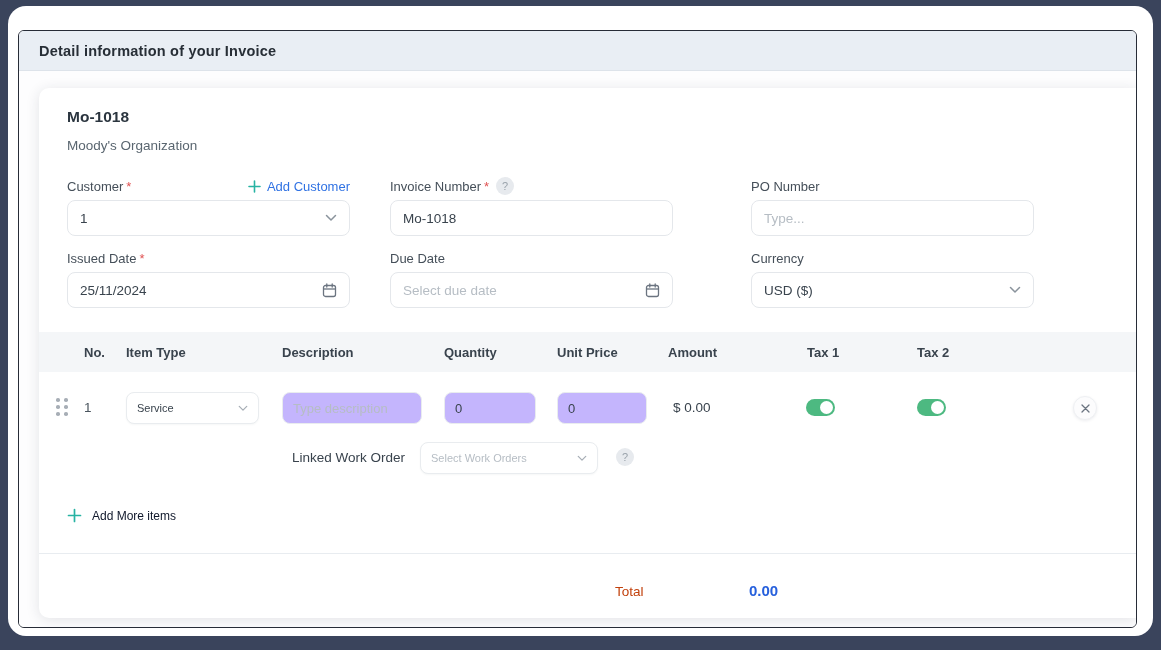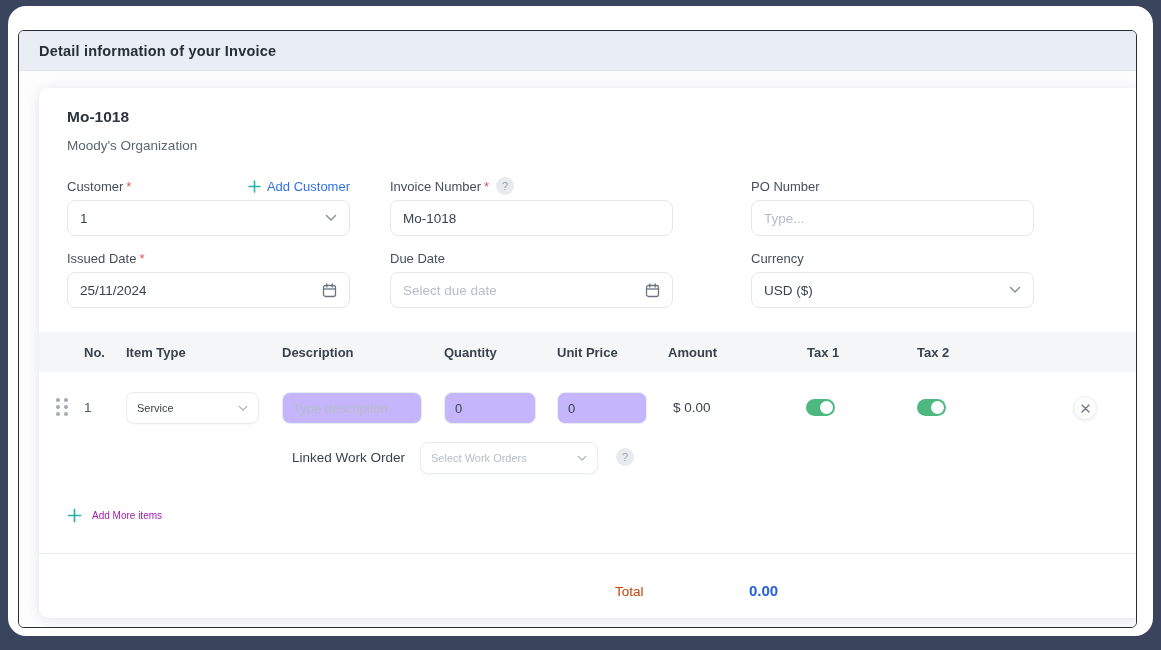--- a/index.html
+++ b/index.html
@@ -112,21 +112,21 @@
     display:flex; align-items:center; justify-content:center; cursor:pointer; color:#6b7480;
   }
 
   .linked-row { position:absolute; left:0; top:354px; width:100%; height:32px; }
   .linked-label { position:absolute; right:calc(100% - 366px); top:8px; font-size:13.5px; color:#39434d; white-space:nowrap; }
   .sel-wo { left:381px; top:0; width:178px;justify-content:center; }
   .linked-help { position:absolute; left:570px; top:6px; }
 
   .add-items {
     position:absolute; left:28px; top:420px; display:flex; align-items:center; gap:10px;
-    font-size:10px; color:#a21caf; cursor:pointer;
+    font-size:12px; color:#0f172a; cursor:pointer;
   }
 
   .card-divider { position:absolute; left:0; top:465px; width:100%; height:1px; background:#e8ecf0; }
   .total-label { position:absolute; left:576px; top:496px; font-size:13.5px; color:#c2410c; }
   .total-value { position:absolute; left:710px; top:494px; font-size:15px; font-weight:700; color:#2660dd; }
 </style>
 </head>
 <body>
 
 <div class="page">

